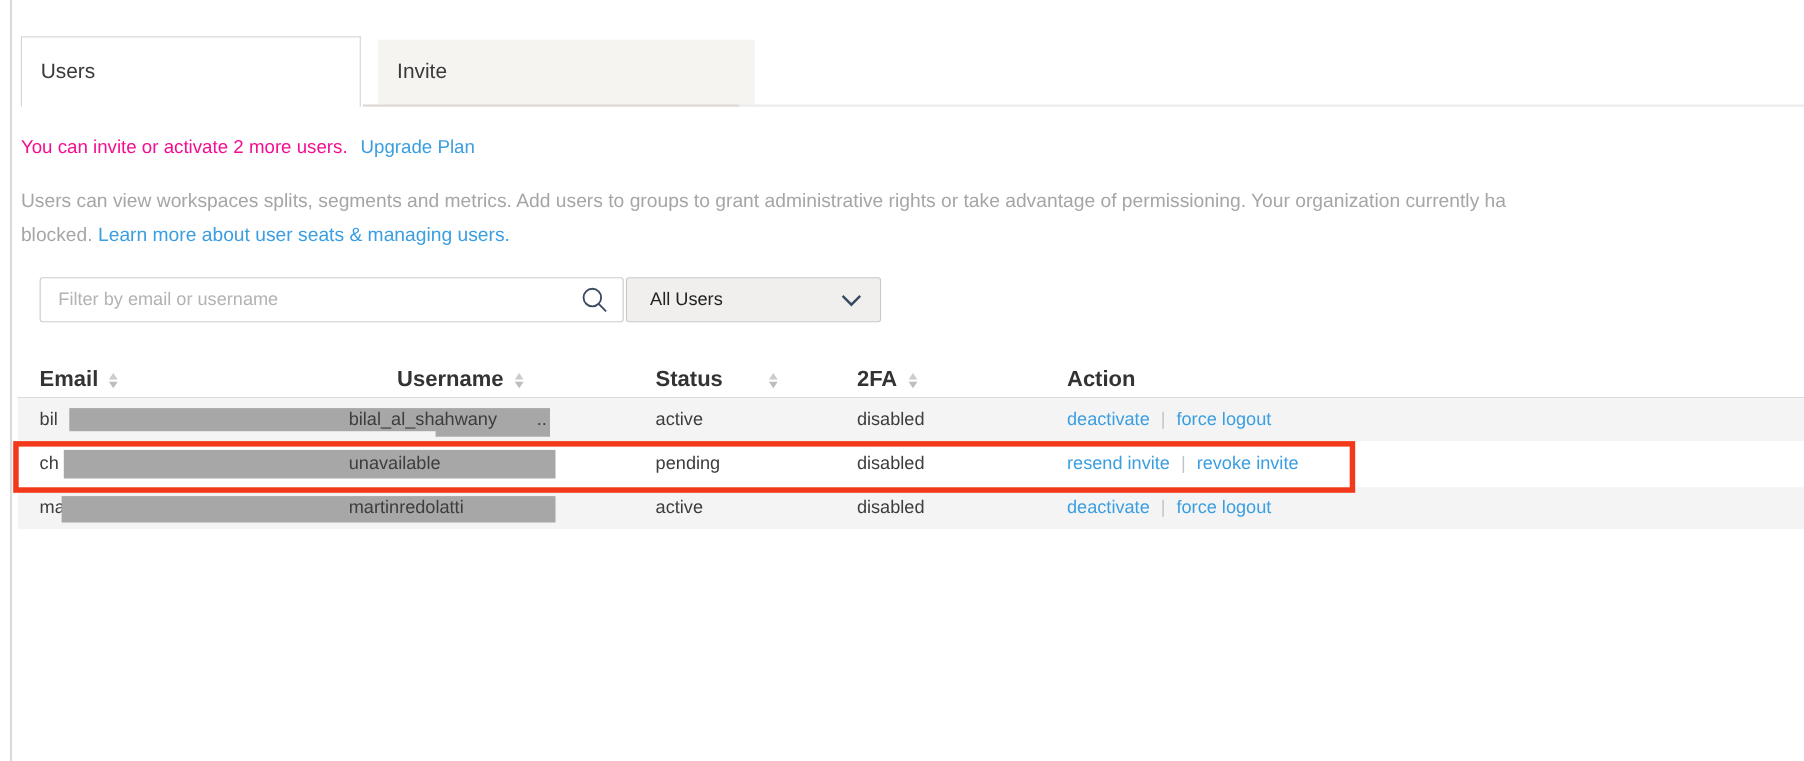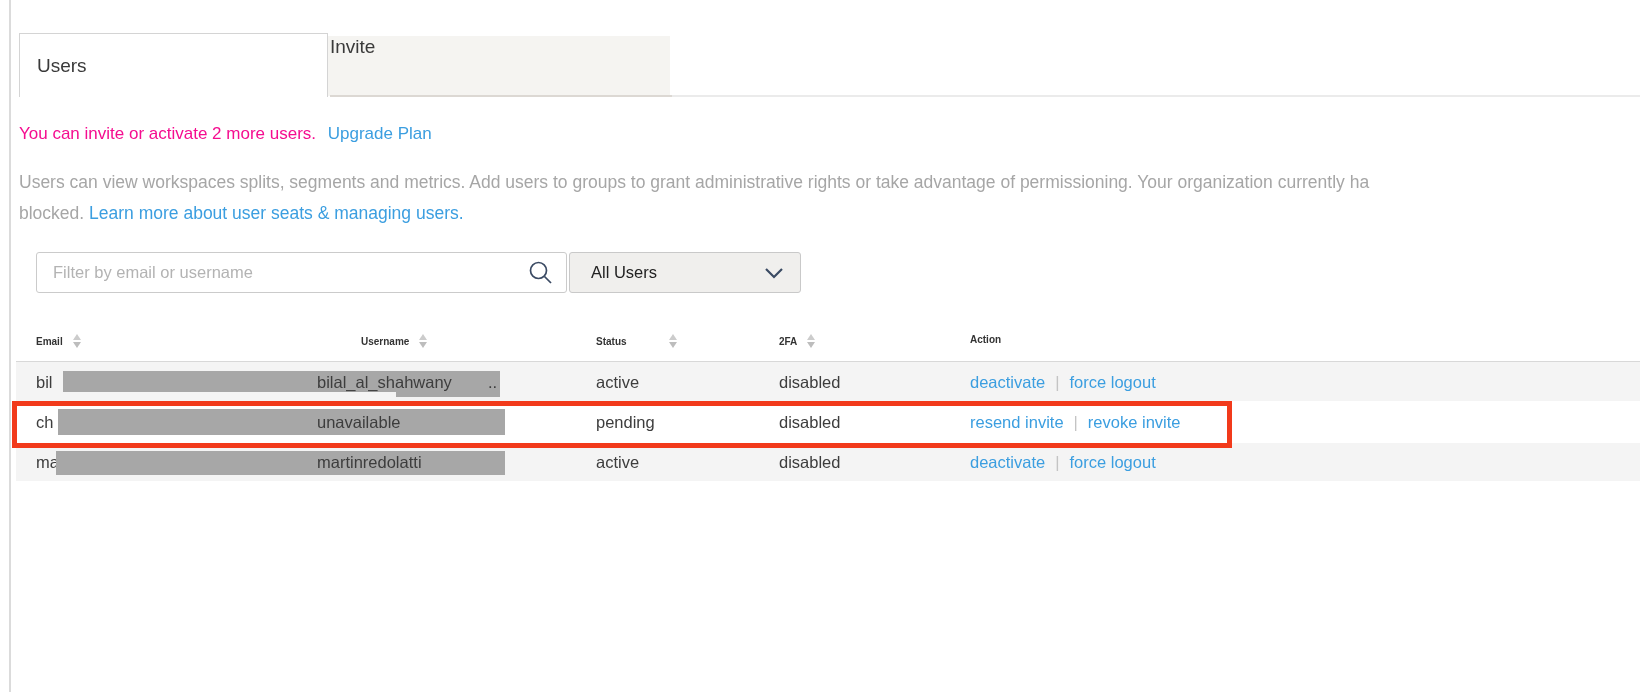--- a/index.html
+++ b/index.html
@@ -6,22 +6,22 @@
   html,body { width:1640px; height:692px; overflow:hidden; background:#fff;
               font-family:"Liberation Sans", sans-serif; position:relative; }
 
   .left-rule { position:absolute; left:9px; top:0; width:2px; height:692px; background:#dbdbdb; }
 
   
   .tab-users { position:absolute; left:19px; top:33px; width:309px; height:64px;
                background:#fff; border:1px solid #d4d4d4; border-bottom:none; z-index:3;
                display:flex; align-items:center; padding-left:17px;
                font-size:19px; color:#3a3a3a; cursor:pointer; }
-  .tab-invite { position:absolute; left:328px; top:36px; width:342px; height:60px;
-                background:#f5f4f1; display:flex; padding-left:2px;
+  .tab-invite { position:absolute; left:344px; top:36px; width:342px; height:60px;
+                background:#f5f4f1; display:flex; align-items:center; padding-left:17px;
                 font-size:19px; color:#3a3a3a; cursor:pointer; }
   .tabline-invite { position:absolute; left:330px; top:95px; width:342px; height:2px; background:#dcd8d3; }
   .tabline-rest   { position:absolute; left:672px; top:95px; width:968px; height:2px; background:#ebebeb; }
 
   
   .notice { position:absolute; left:19px; top:124px; font-size:17px; white-space:nowrap; }
   .notice .msg  { color:var(--pink); }
   .notice .lnk  { color:var(--blue); margin-left:7px; cursor:pointer; }
 
   
@@ -39,21 +39,21 @@
   .search-icon { position:absolute; right:13px; top:8px; width:26px; height:26px; cursor:pointer; }
 
   .dropdown { position:absolute; left:569px; top:252px; width:232px; height:41px;
               background:#f0efed; border:1px solid #c9c9c9; border-radius:3px;
               display:flex; align-items:center; padding:0 16px 0 21px;
               font-size:16.5px; color:#222; cursor:pointer; }
   .dropdown .chev { margin-left:auto; width:20px; height:14px; }
 
   
   .thead { position:absolute; left:0; top:334px; width:1640px; height:22px; }
-  .th { position:absolute; top:0; font-size:10px; font-weight:bold; color:#333;
+  .th { position:absolute; top:0; font-size:20px; font-weight:bold; color:#333;
         display:flex; align-items:center; }
   .sort { display:inline-flex; flex-direction:column; margin-left:10px; }
   .sort .up { width:0; height:0; border-left:4.5px solid transparent; border-right:4.5px solid transparent;
               border-bottom:6px solid #cccccc; margin-bottom:2px; }
   .sort .dn { width:0; height:0; border-left:4.5px solid transparent; border-right:4.5px solid transparent;
               border-top:6px solid #bdbdbd; }
 
   .table-top-border { position:absolute; left:16px; top:361px; width:1624px; height:1px; background:#d8d8d8; }
 
   .trow { position:absolute; left:16px; width:1624px; }

